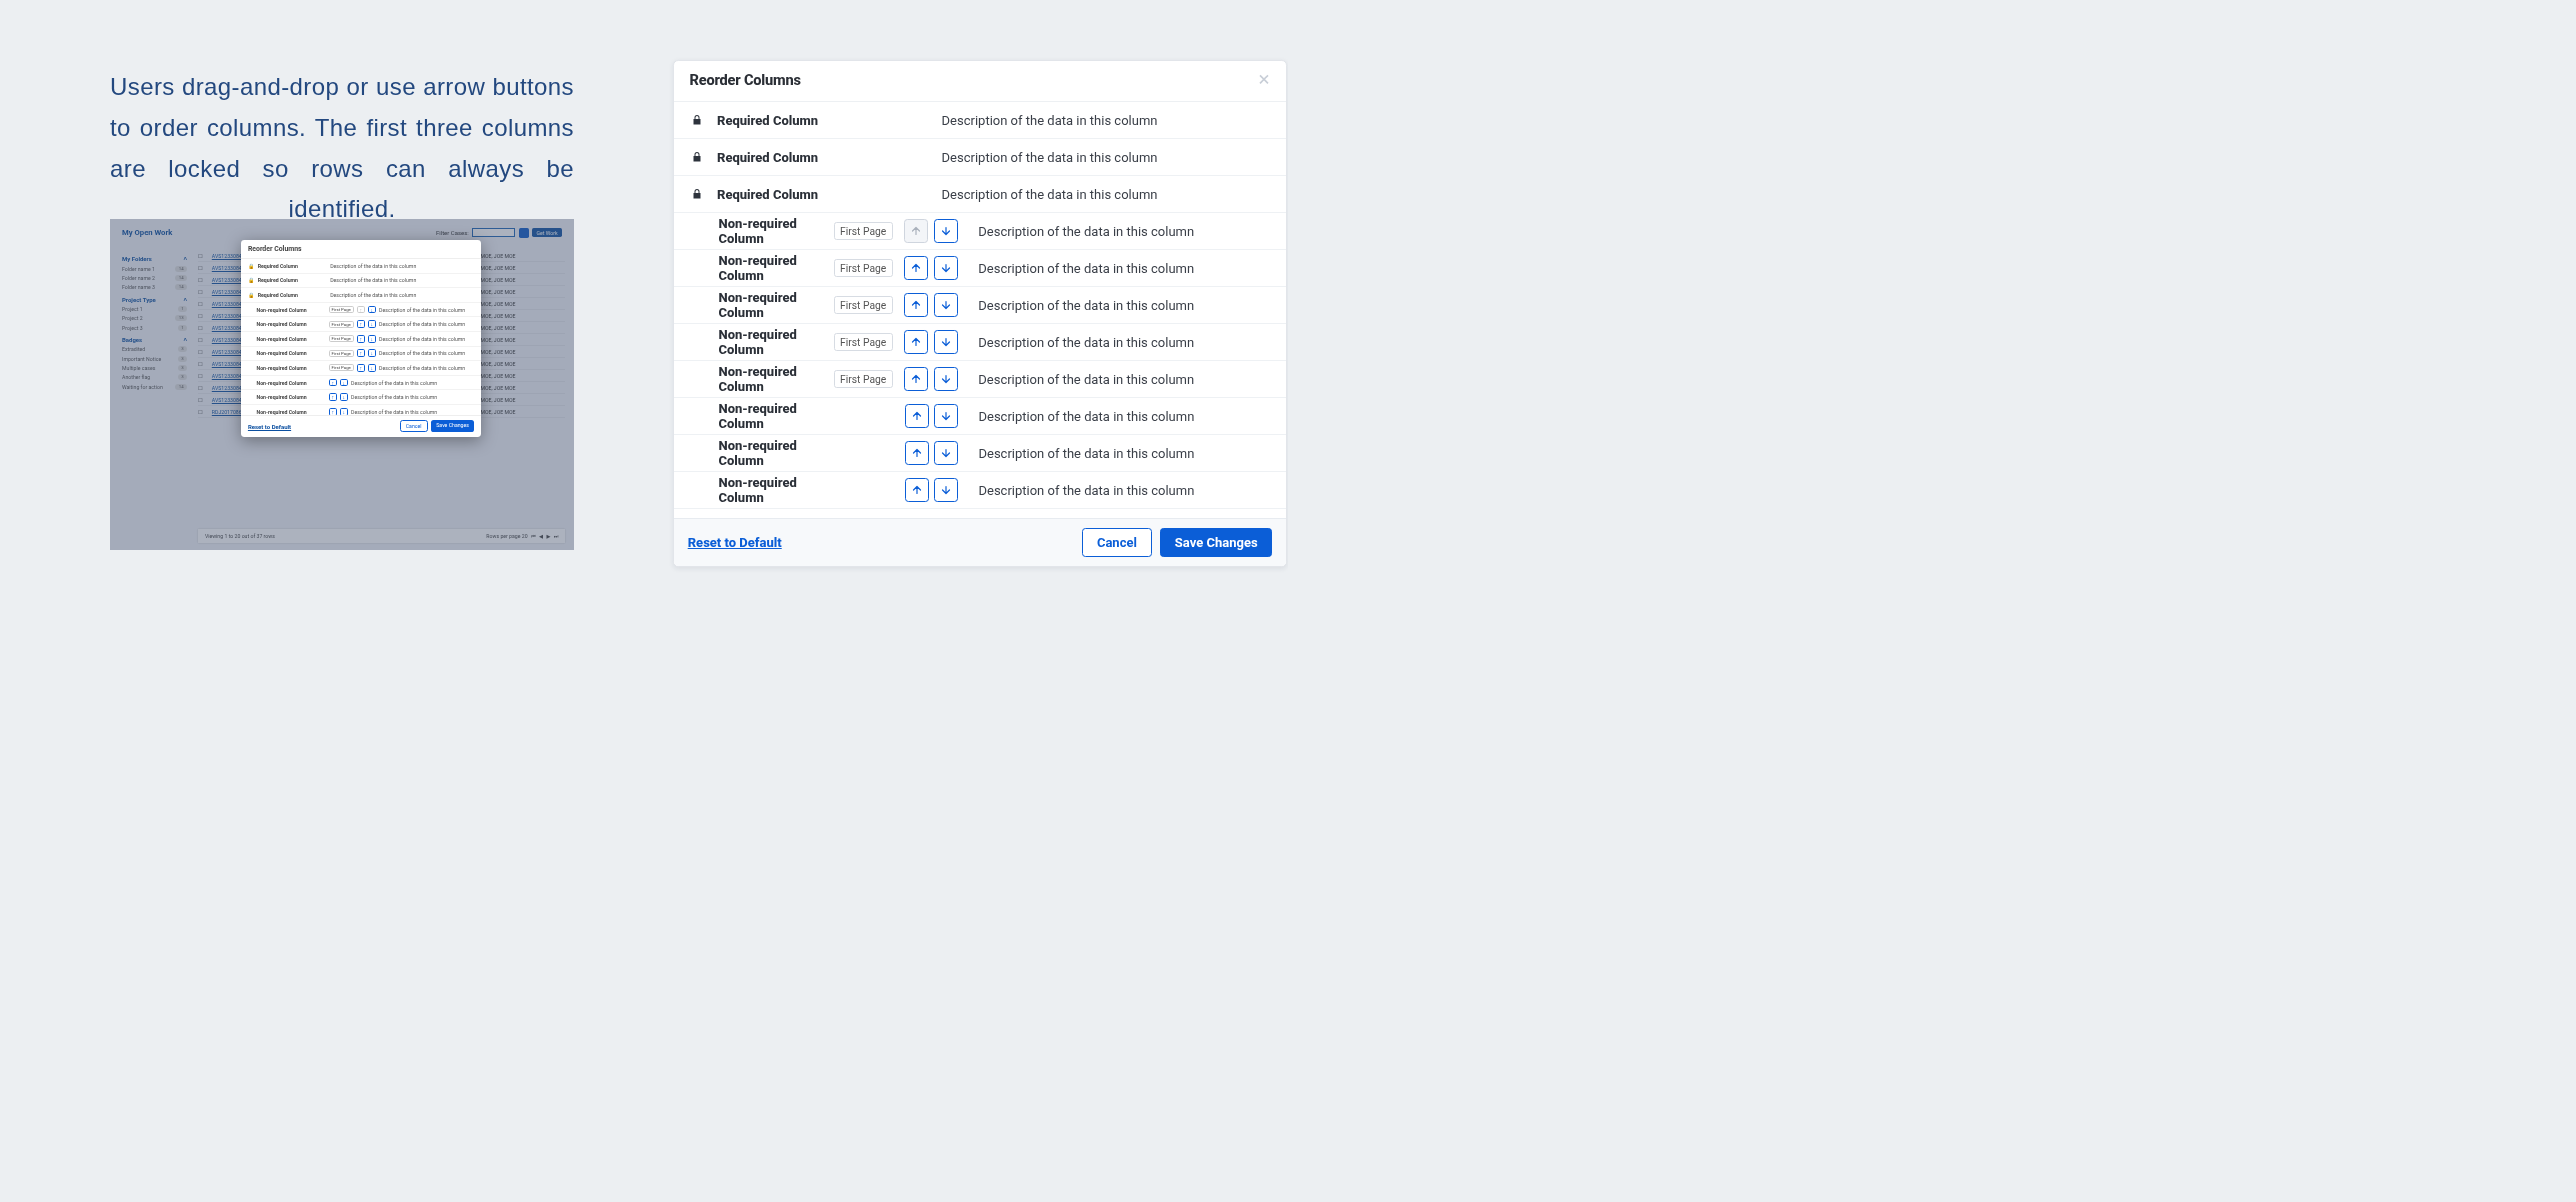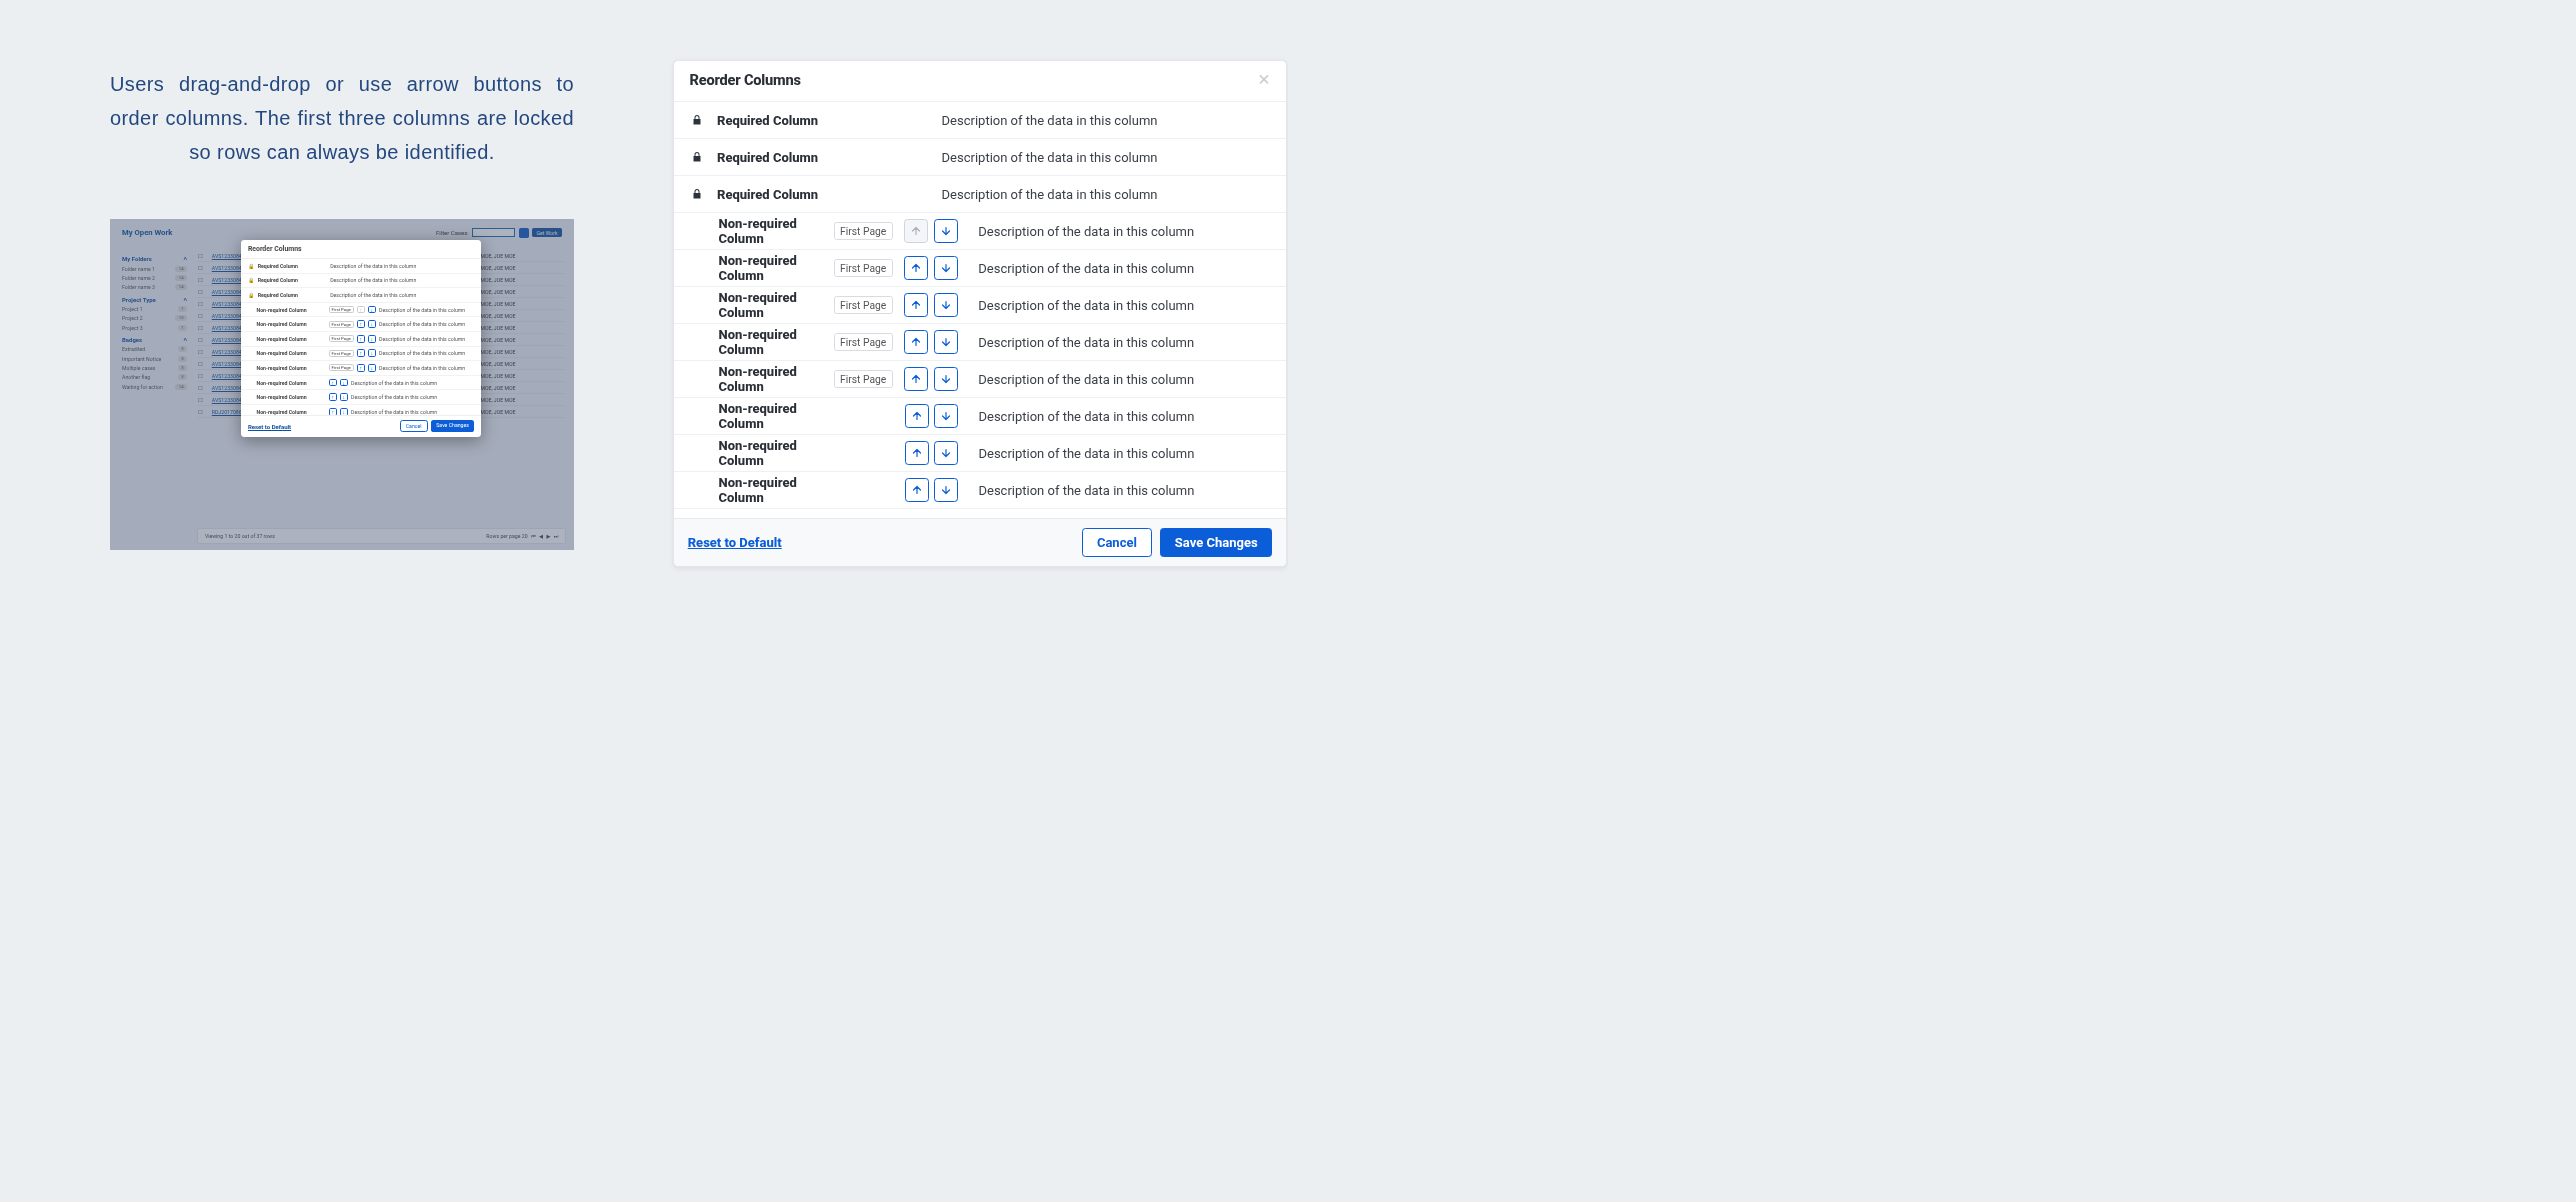--- a/index.html
+++ b/index.html
@@ -12,21 +12,21 @@
     overflow: hidden;
   }
 
   
   .caption {
     position: absolute;
     left: 110px;
     top: 67px;
     width: 464px;
     color: #23487f;
-    font-size: 20px;
+    font-size: 24px;
     line-height: 1.7;
     text-align: justify;
     text-align-last: center;
     font-weight: 300;
     letter-spacing: 0.4px;
     font-family: "Segoe UI", "Helvetica Neue", Arial, sans-serif;
   }
 
   
   .mini {

